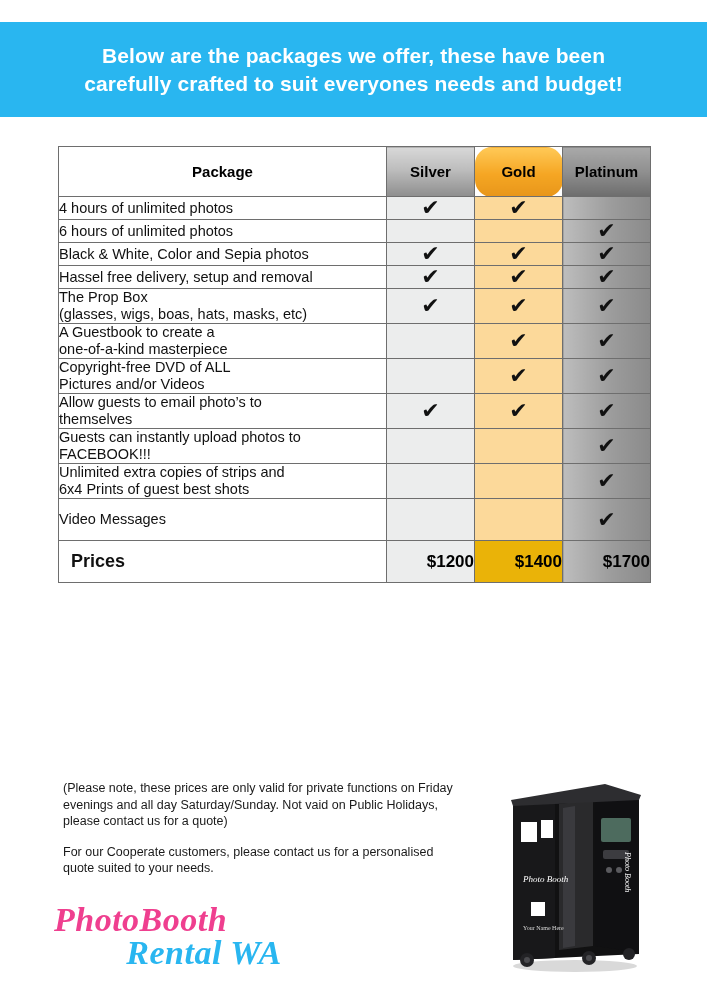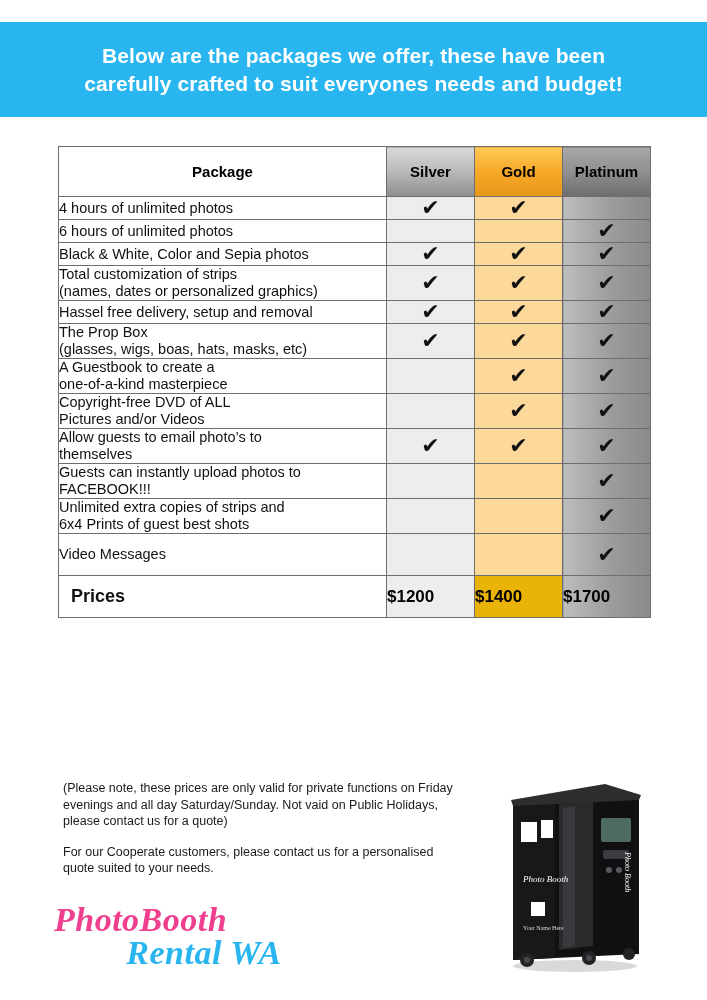--- a/index.html
+++ b/index.html
@@ -74,20 +74,21 @@
     font-weight: bold;
     font-size: 15px;
     color: #000;
   }
   .hdr-silver {
     background: linear-gradient(to bottom, #d8d8d8 0%, #bdbdbd 45%, #8e8e8e 100%);
     margin-left: 10px;
   }
   .hdr-gold {
     background: linear-gradient(to bottom, #ffc957 0%, #f5a623 55%, #e8961a 100%);
+    border-radius: 17px;
   }
   .hdr-plat {
     background: linear-gradient(to bottom, #a9a9a9 0%, #8f8f8f 50%, #6d6d6d 100%);
   }
 
   
   .feature {
     padding: 7px 10px 7px 12px;
     font-size: 14.5px;
     color: #111;
@@ -107,21 +108,21 @@
     font-size: 22px;
     line-height: 1;
     color: #111;
     height: 100%;
   }
   .cell.silver  { background: #eceded; }
   .cell.gold    { background: #fcd99a; }
   .cell.plat    { background: linear-gradient(to right, #bdbdbd 0%, #9c9c9c 55%, #8a8a8a 100%); }
 
   .price {
-    text-align: left;
+    text-align: right;
     font-weight: bold;
     font-size: 17px;
     color: #000;
     padding: 12px 0;
   }
   .price.silver { background: #eceded; }
   .price.gold   { background: #eab308; }
   .price.plat   { background: linear-gradient(to right, #bdbdbd 0%, #9c9c9c 55%, #8a8a8a 100%); }
 
   
@@ -219,29 +220,20 @@
       <tr>
         <td class="feature">
           <span>Black &amp; White, Color and Sepia photos</span>
         </td>
         <td class="cell silver">✔</td>
         <td class="cell gold">✔</td>
         <td class="cell plat">✔</td>
       </tr>
       <tr>
         <td class="feature">
-          <span>Total customization of strips</span>
-          <span class="l2">(names, dates or personalized graphics)</span>
-        </td>
-        <td class="cell silver">✔</td>
-        <td class="cell gold">✔</td>
-        <td class="cell plat">✔</td>
-      </tr>
-      <tr>
-        <td class="feature">
           <span>Hassel free delivery, setup and removal</span>
         </td>
         <td class="cell silver">✔</td>
         <td class="cell gold">✔</td>
         <td class="cell plat">✔</td>
       </tr>
       <tr>
         <td class="feature">
           <span>The Prop Box</span>
           <span class="l2">(glasses, wigs, boas, hats, masks, etc)</span>

